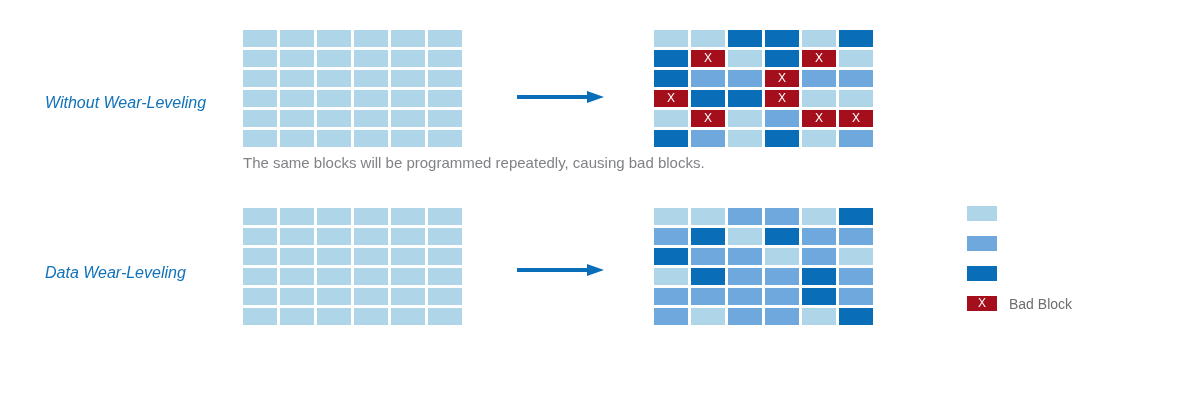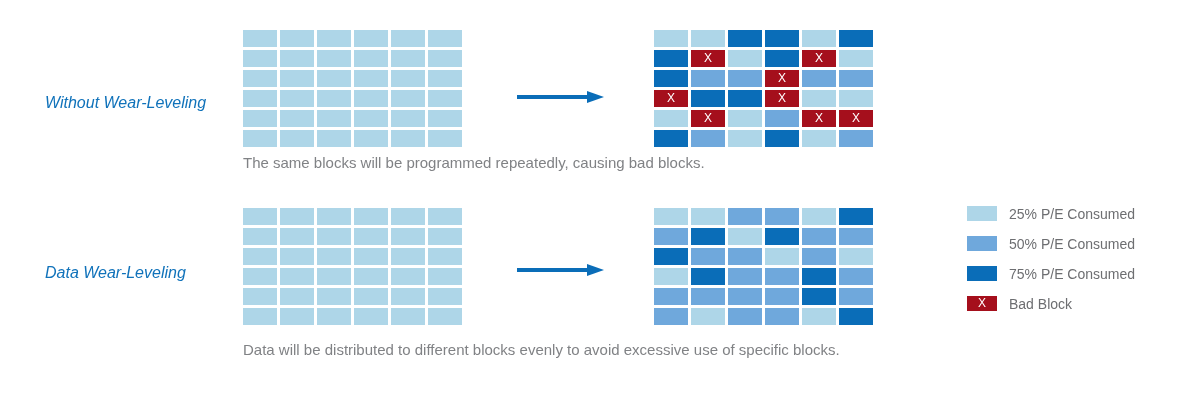--- a/index.html
+++ b/index.html
@@ -266,34 +266,30 @@
       <div class="cell D"></div>
       <div class="cell M"></div>
       <div class="cell M"></div>
       <div class="cell L"></div>
       <div class="cell M"></div>
       <div class="cell M"></div>
       <div class="cell L"></div>
       <div class="cell D"></div>
     </div>
 
-  <div class="caption" id="caption-1">Data will be distributed to different blocks evenly to avoid excessive use of specific blocks.</div>
 
   <div class="legend">
     <div class="legend-item">
       <span class="swatch L"></span>
-      <span class="legend-label">25% P/E Consumed</span>
     </div>
     <div class="legend-item">
       <span class="swatch M"></span>
-      <span class="legend-label">50% P/E Consumed</span>
     </div>
     <div class="legend-item">
       <span class="swatch D"></span>
-      <span class="legend-label">75% P/E Consumed</span>
     </div>
     <div class="legend-item">
       <span class="swatch X">X</span>
       <span class="legend-label">Bad Block</span>
     </div>
   </div>
 
 </div>
 
 </body></html>

